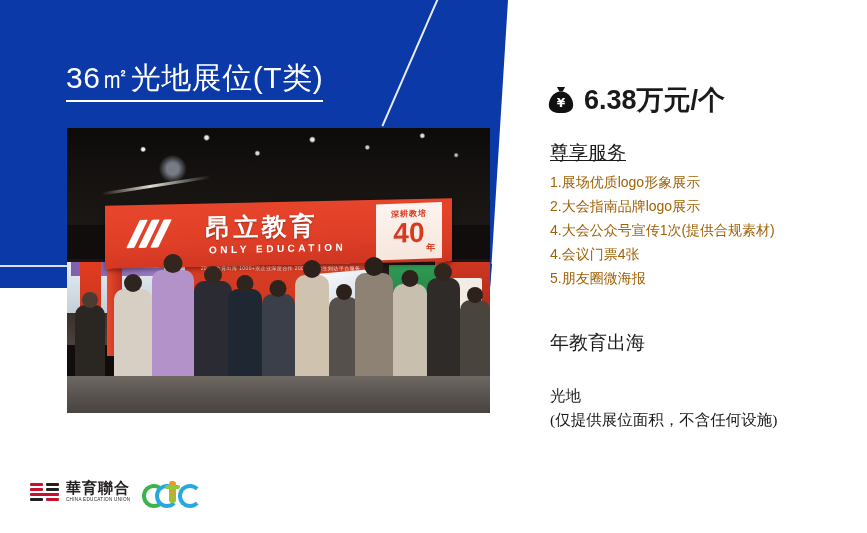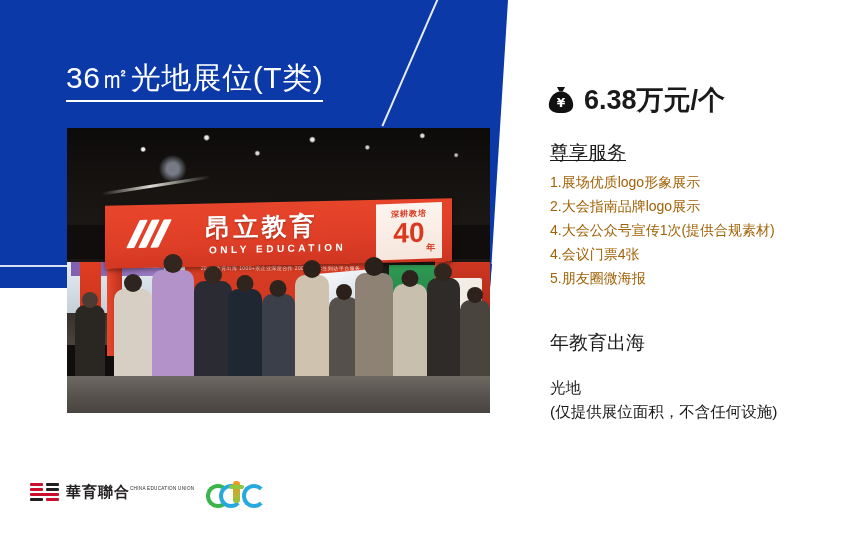--- a/index.html
+++ b/index.html
@@ -263,35 +263,35 @@
   .sec-heading.svc { top: 140px; text-decoration: underline; }
   .sec-heading.cfg { top: 330px; }
   .svc-list {
     position: absolute; left: 2px; top: 170px;
     margin: 0; padding: 0; list-style: none;
   }
   .svc-list li {
     font-size: 14px; color: #a16207; line-height: 24px; white-space: nowrap;
   }
   .cfg-body {
-    position: absolute; left: 2px; top: 376px;
-    font-size: 15.5px; color: #1a1a1a; line-height: 24px; white-space: nowrap;
+    position: absolute; left: 2px; top: 384px;
+    font-size: 15.5px; color: #1a1a1a; line-height: 24px; white-space: nowrap; font-family: Liberation Serif, serif;
   }
 
   
   .footer-logos {
     position: absolute; left: 30px; top: 481px;
     display: flex; align-items: center; gap: 12px;
   }
   .logo-cue { display: flex; align-items: center; gap: 6px; }
   .cue-mark { position: relative; width: 30px; height: 20px; }
   .cue-mark span { position: absolute; height: 3px; border-radius: 1px; }
   .cue-mark .r { background: #c8102e; }
   .cue-mark .d { background: #231f20; }
-  .cue-txt { display: flex; flex-direction: row; line-height: 1; }
+  .cue-txt { display: flex; flex-direction: column; line-height: 1; }
   .cue-cn {
     font-size: 15px; font-weight: bold; color: #231f20; letter-spacing: 1px;
     font-family: "DejaVu Sans", sans-serif;
   }
   .cue-en { font-size: 4.6px; color: #231f20; letter-spacing: .3px; margin-top: 2px; }
   .logo-cetc { position: relative; width: 56px; height: 22px; }
   .cetc-c {
     position: absolute; top: 3px; width: 16px; height: 16px;
     border: 4px solid #3bb54a; border-radius: 50%;
     border-right-color: transparent;

